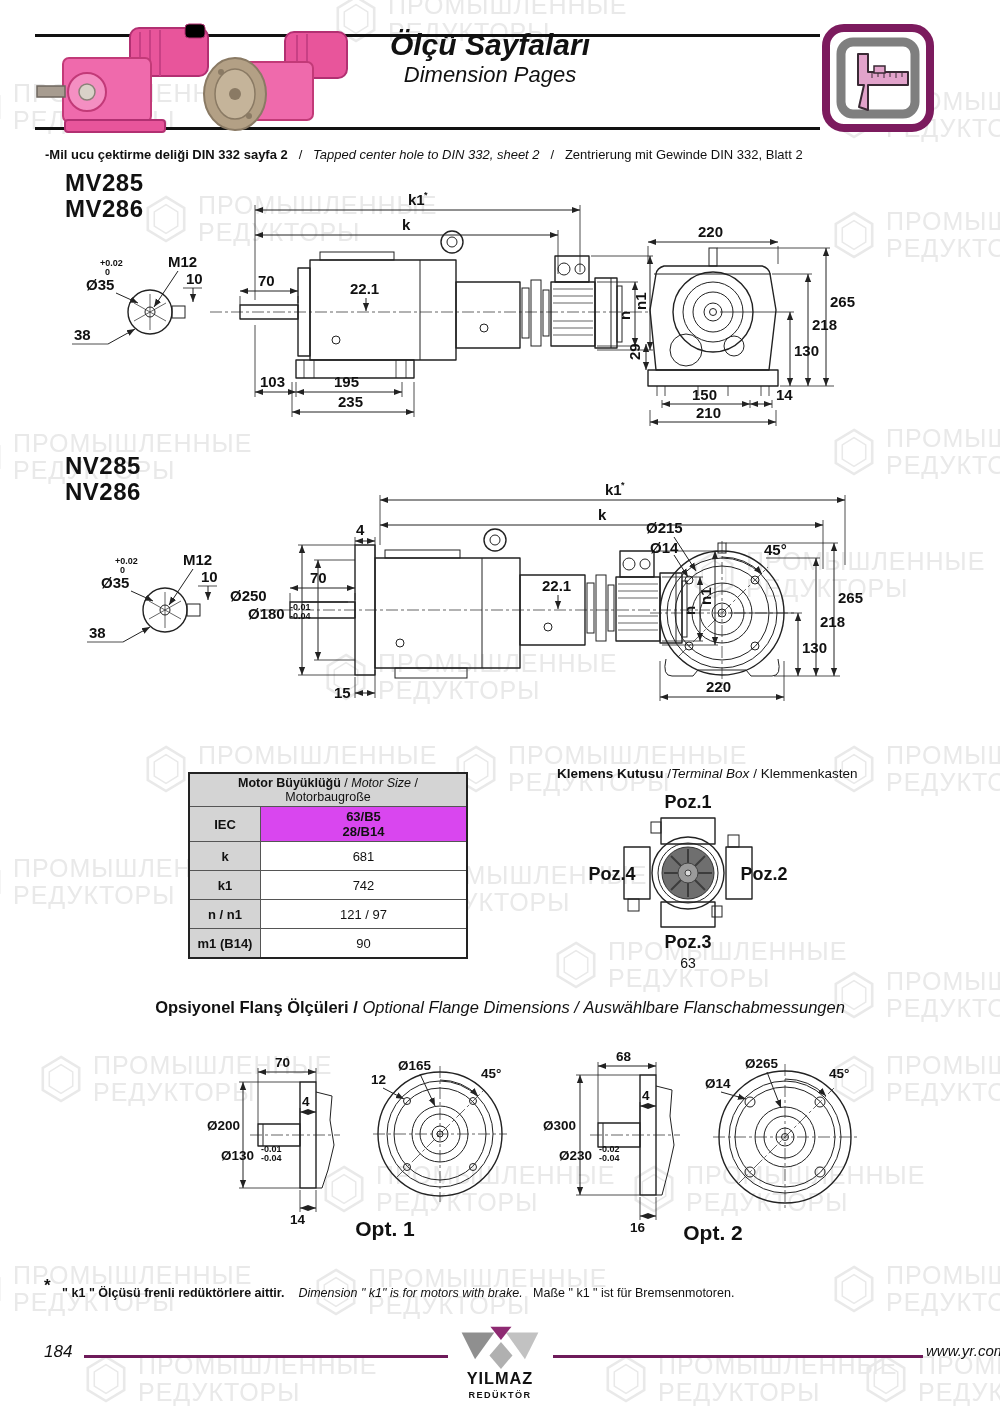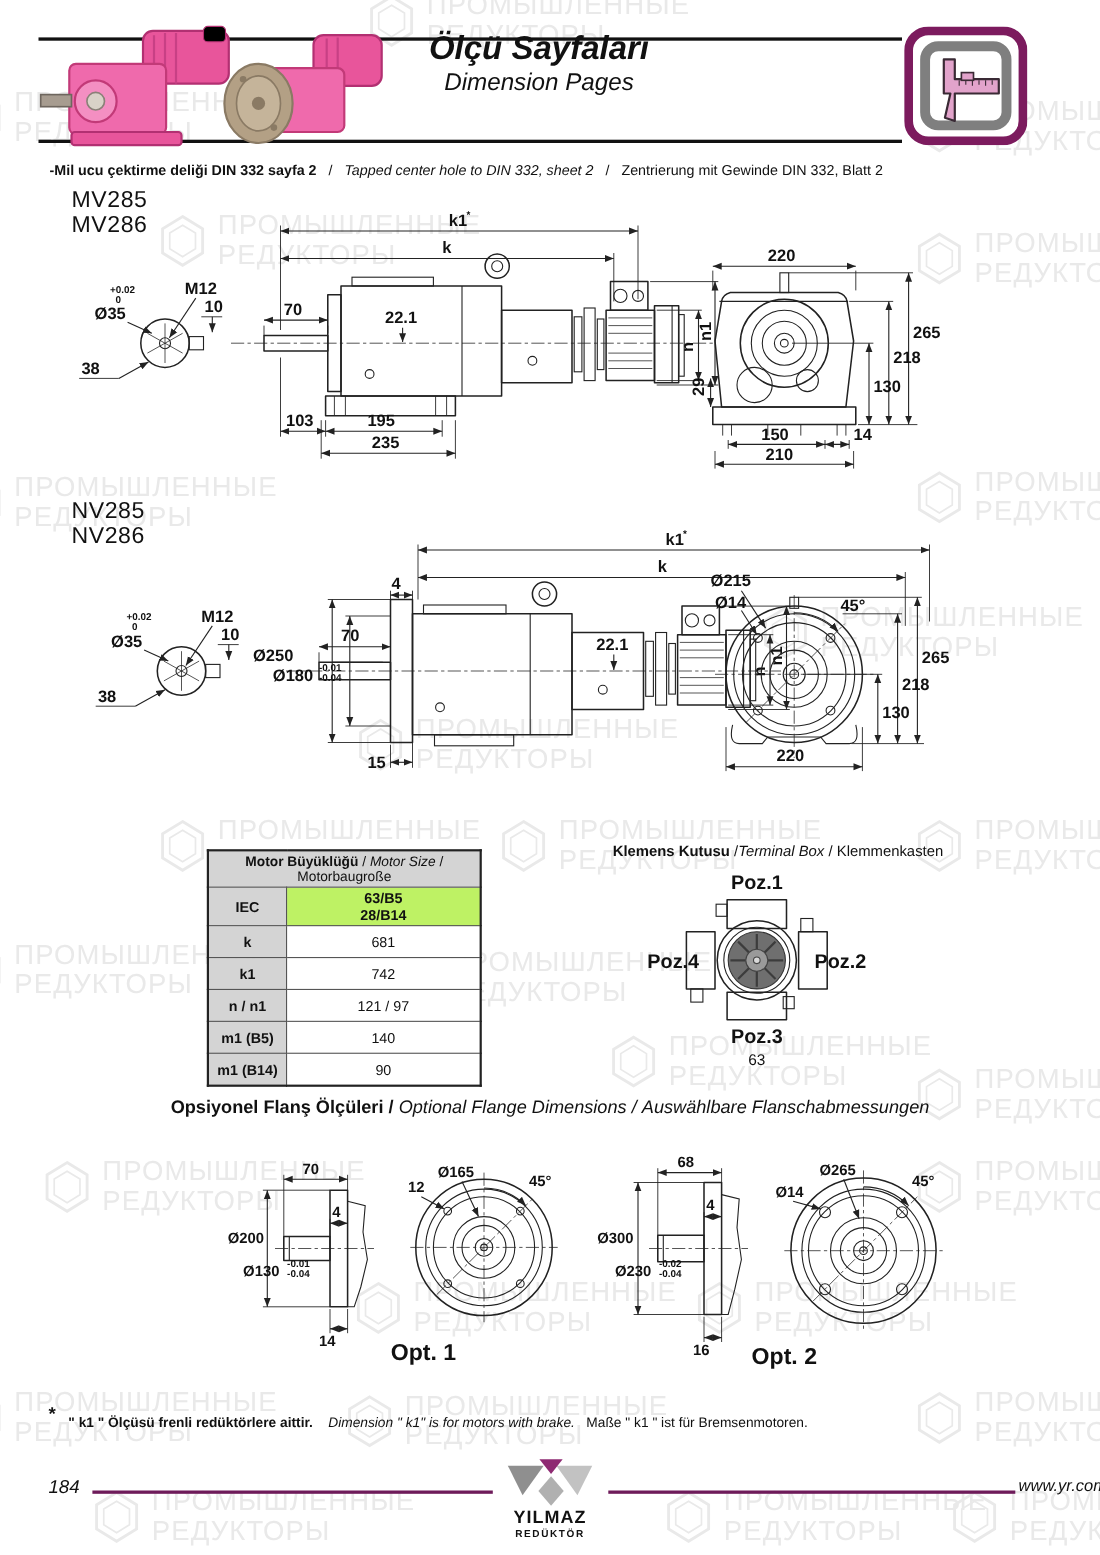--- a/index.html
+++ b/index.html
@@ -14,30 +14,30 @@
   
   .hrule{position:absolute;left:35px;width:785px;height:3px;background:#111;}
   .title-block{position:absolute;left:300px;top:28px;width:380px;text-align:center;}
   .title-tr{font-size:30px;font-weight:bold;font-style:italic;}
   .title-en{font-size:22px;font-style:italic;margin-top:0;}
   .title-de{font-size:22px;margin-top:3px;}
   .note-line{position:absolute;left:45px;top:147px;font-size:13px;white-space:nowrap;}
   .note-line b{font-weight:bold;}
   .note-line i{font-style:italic;}
   
-  .model-h{position:absolute;font-size:21px;font-weight:normal;line-height:1.1;letter-spacing:0.5px;}
+  .model-h{position:absolute;font-size:24px;font-weight:bold;line-height:1.1;letter-spacing:0.5px;}
   
-  .dim-table{position:absolute;left:188px;top:772px;border-collapse:collapse;width:250px;
+  .dim-table{position:absolute;left:188px;top:772px;border-collapse:collapse;width:280px;
              font-size:13px;border:2px solid #222;}
   .dim-table td{border:1px solid #555;text-align:center;vertical-align:middle;padding:2px 4px;}
   .dim-table .cap{background:#d4d4d4;font-size:12.5px;height:28px;}
   .dim-table .lbl{background:#d4d4d4;font-weight:bold;width:62px;height:24px;}
   .dim-table .iec td{background:#d4d4d4;}
   .dim-table .val{background:#fff;}
-  .dim-table .iec .val{background:#bef264;font-weight:bold;}
+  .dim-table .iec .val{background:#d946ef;font-weight:bold;}
   
   .term-head{position:absolute;left:557px;top:766px;font-size:13.5px;white-space:nowrap;}
   .flange-head{position:absolute;left:0;top:998px;width:1000px;text-align:center;font-size:16.5px;white-space:nowrap;}
   
   .footnote{position:absolute;left:44px;top:1276px;font-size:12.5px;white-space:nowrap;}
   .footnote .star{font-size:17px;font-weight:bold;vertical-align:6px;margin-right:8px;}
   
   .pageno{position:absolute;left:44px;top:1342px;font-size:17px;font-style:italic;}
   .fline{position:absolute;top:1355px;height:3px;background:#6e1b5a;}
   .weburl{position:absolute;left:926px;top:1342px;font-size:15px;font-style:italic;}
@@ -730,24 +730,20 @@
           </tr>
       <tr>
         <td class="lbl">k1</td>
         <td class="val">742</td>
           </tr>
       <tr>
         <td class="lbl">n / n1</td>
         <td class="val">121 / 97</td>
           </tr>
       <tr>
-        <td class="lbl">m1 (B5)</td>
-        <td class="val">140</td>
-          </tr>
-      <tr>
         <td class="lbl">m1 (B14)</td>
         <td class="val">90</td>
           </tr>
     </tbody>
       </table>
 
     <div class="term-head">
       <b>Klemens Kutusu</b>
       <span>/</span><i>Terminal Box</i>
       <span>/</span>

